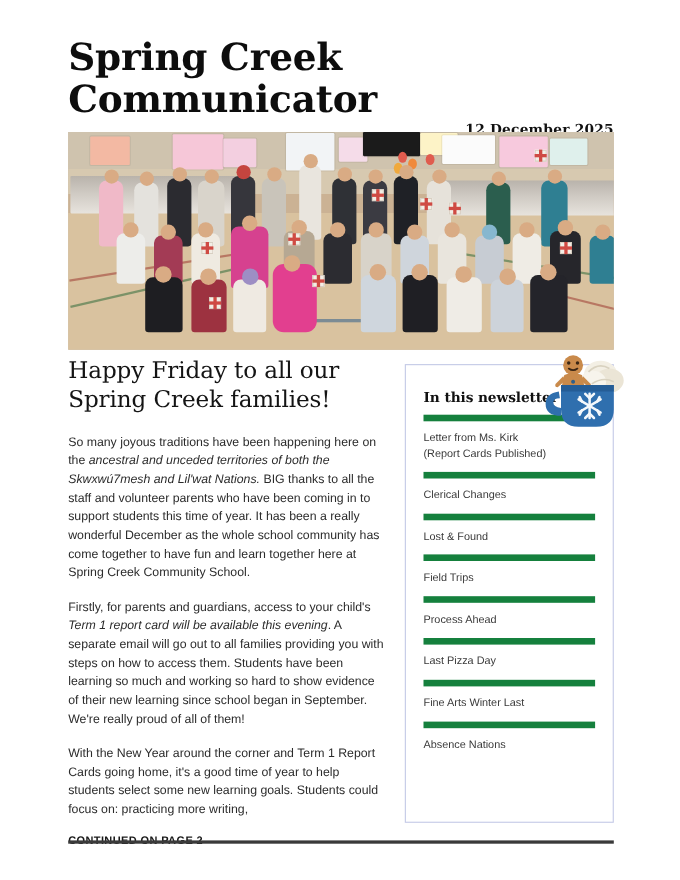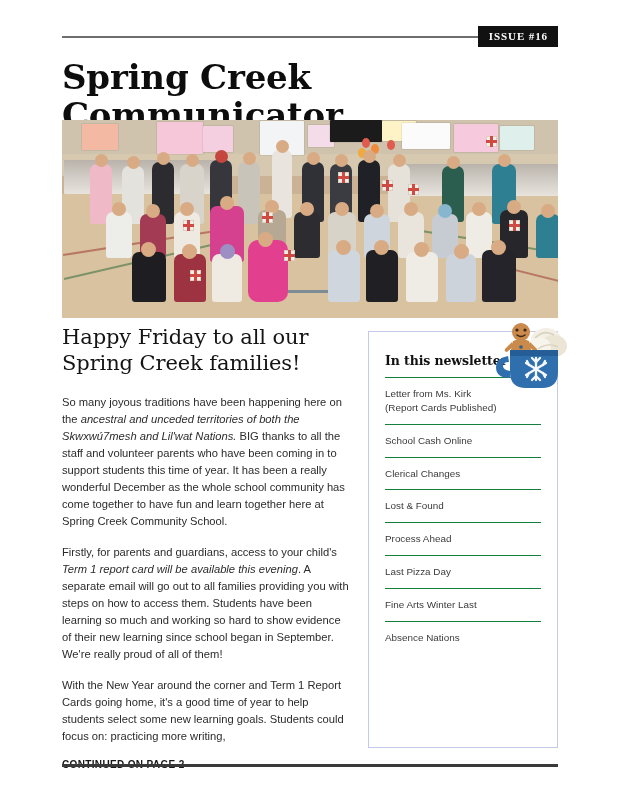--- a/index.html
+++ b/index.html
@@ -216,21 +216,21 @@
     color: #111111;
     margin: 0 0 9px 0;
     letter-spacing: -0.1px;
   }
   .toc-list {
     list-style: none;
     margin: 0;
     padding: 0;
   }
   .toc-item {
-    border-top: 1px solid #15803d;
+    border-top: 6px solid #15803d;
     padding: 9px 0 9px 0;
     font-family: "Liberation Sans", sans-serif;
     font-size: 9.9px;
     line-height: 1.4;
     color: #3a3a3a;
     white-space: pre-line;
   }
 
   
   .cocoa {
@@ -251,24 +251,20 @@
     height: 3px;
     background: #3a3a3a;
   }
 </style>
 </head>
 <body>
 
 <div class="page">
 
   <div class="masthead">
-    <div class="top-rule-row">
-      <div class="top-rule"></div>
-      <div class="issue-badge">ISSUE #16</div>
-    </div>
     <div class="title-block">
       <h1 class="masthead-title">Spring Creek
 Communicator</h1>
       <div class="masthead-date">12 December 2025</div>
     </div>
   </div>
 
   <div class="hero">
     <div class="hero-scene"></div>
 
@@ -425,23 +421,23 @@
 
     <div class="continued">CONTINUED ON PAGE 2</div>
   </div>
 
   <div class="sidebar">
     <div class="sidebar-inner">
       <div class="sidebar-title">In this newsletter</div>
       <ul class="toc-list">
         <li class="toc-item">Letter from Ms. Kirk
 (Report Cards Published)</li>
-        <li class="toc-item">School Cash Online</li>
         <li class="toc-item">Clerical Changes</li>
         <li class="toc-item">Lost &amp; Found</li>
+        <li class="toc-item">Field Trips</li>
         <li class="toc-item">Process Ahead</li>
         <li class="toc-item">Last Pizza Day</li>
         <li class="toc-item">Fine Arts Winter Last</li>
         <li class="toc-item">Absence Nations</li>
       </ul>
     </div>
   </div>
 
   <div class="cocoa">
     <svg width="78" height="80" viewBox="0 0 78 80" xmlns="http://www.w3.org/2000/svg">

